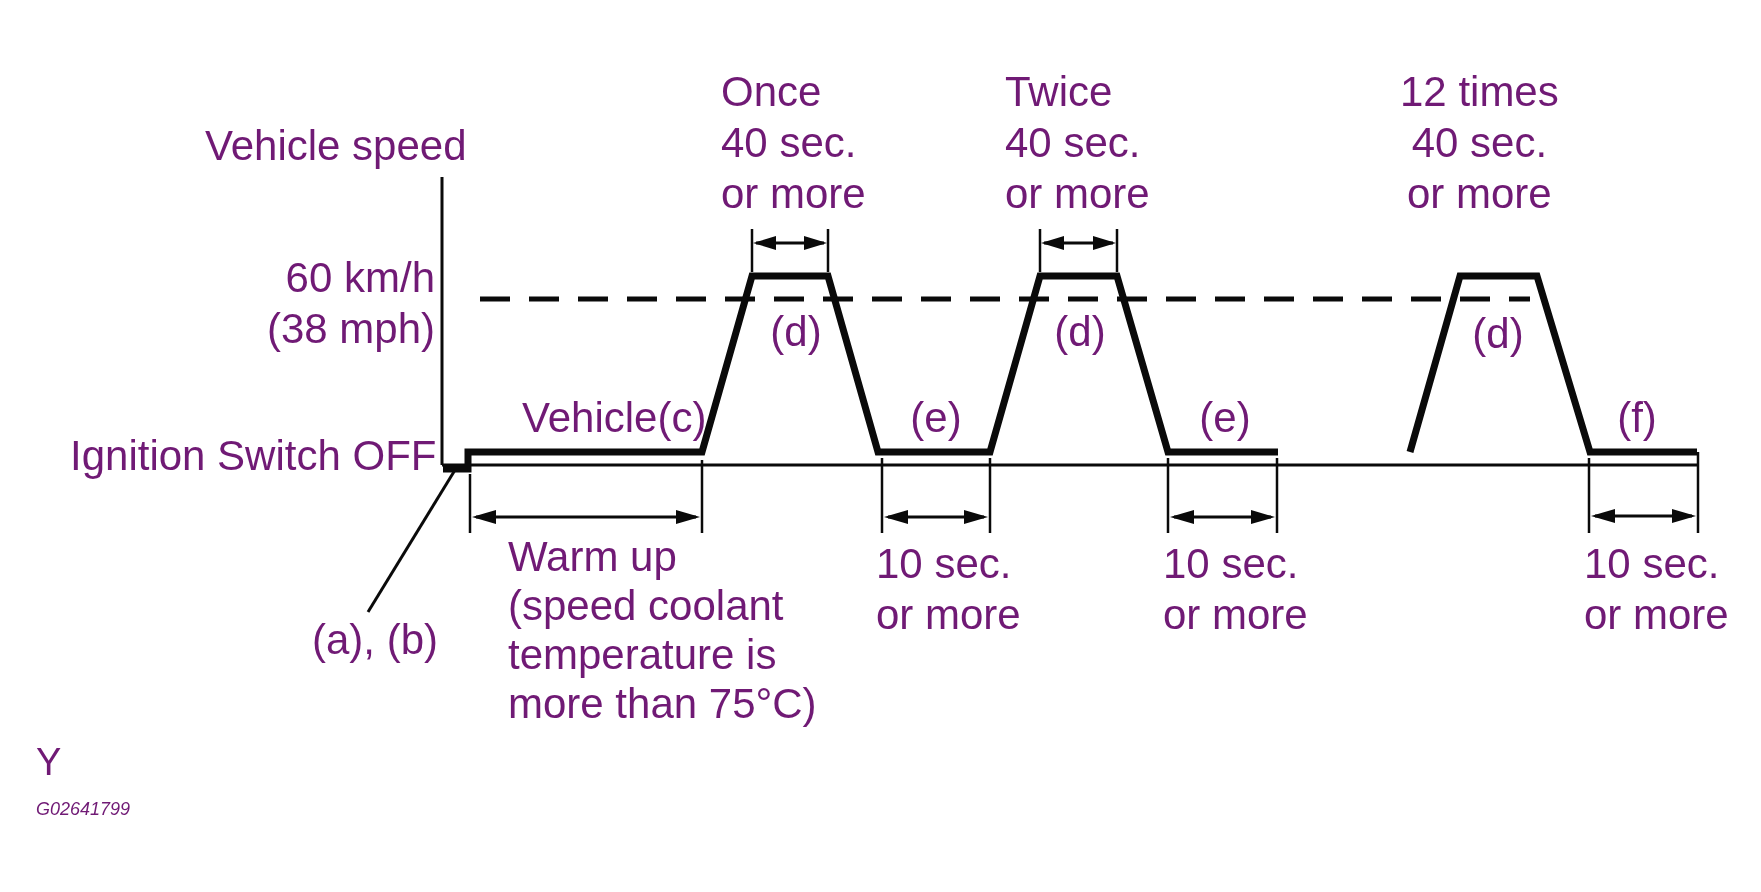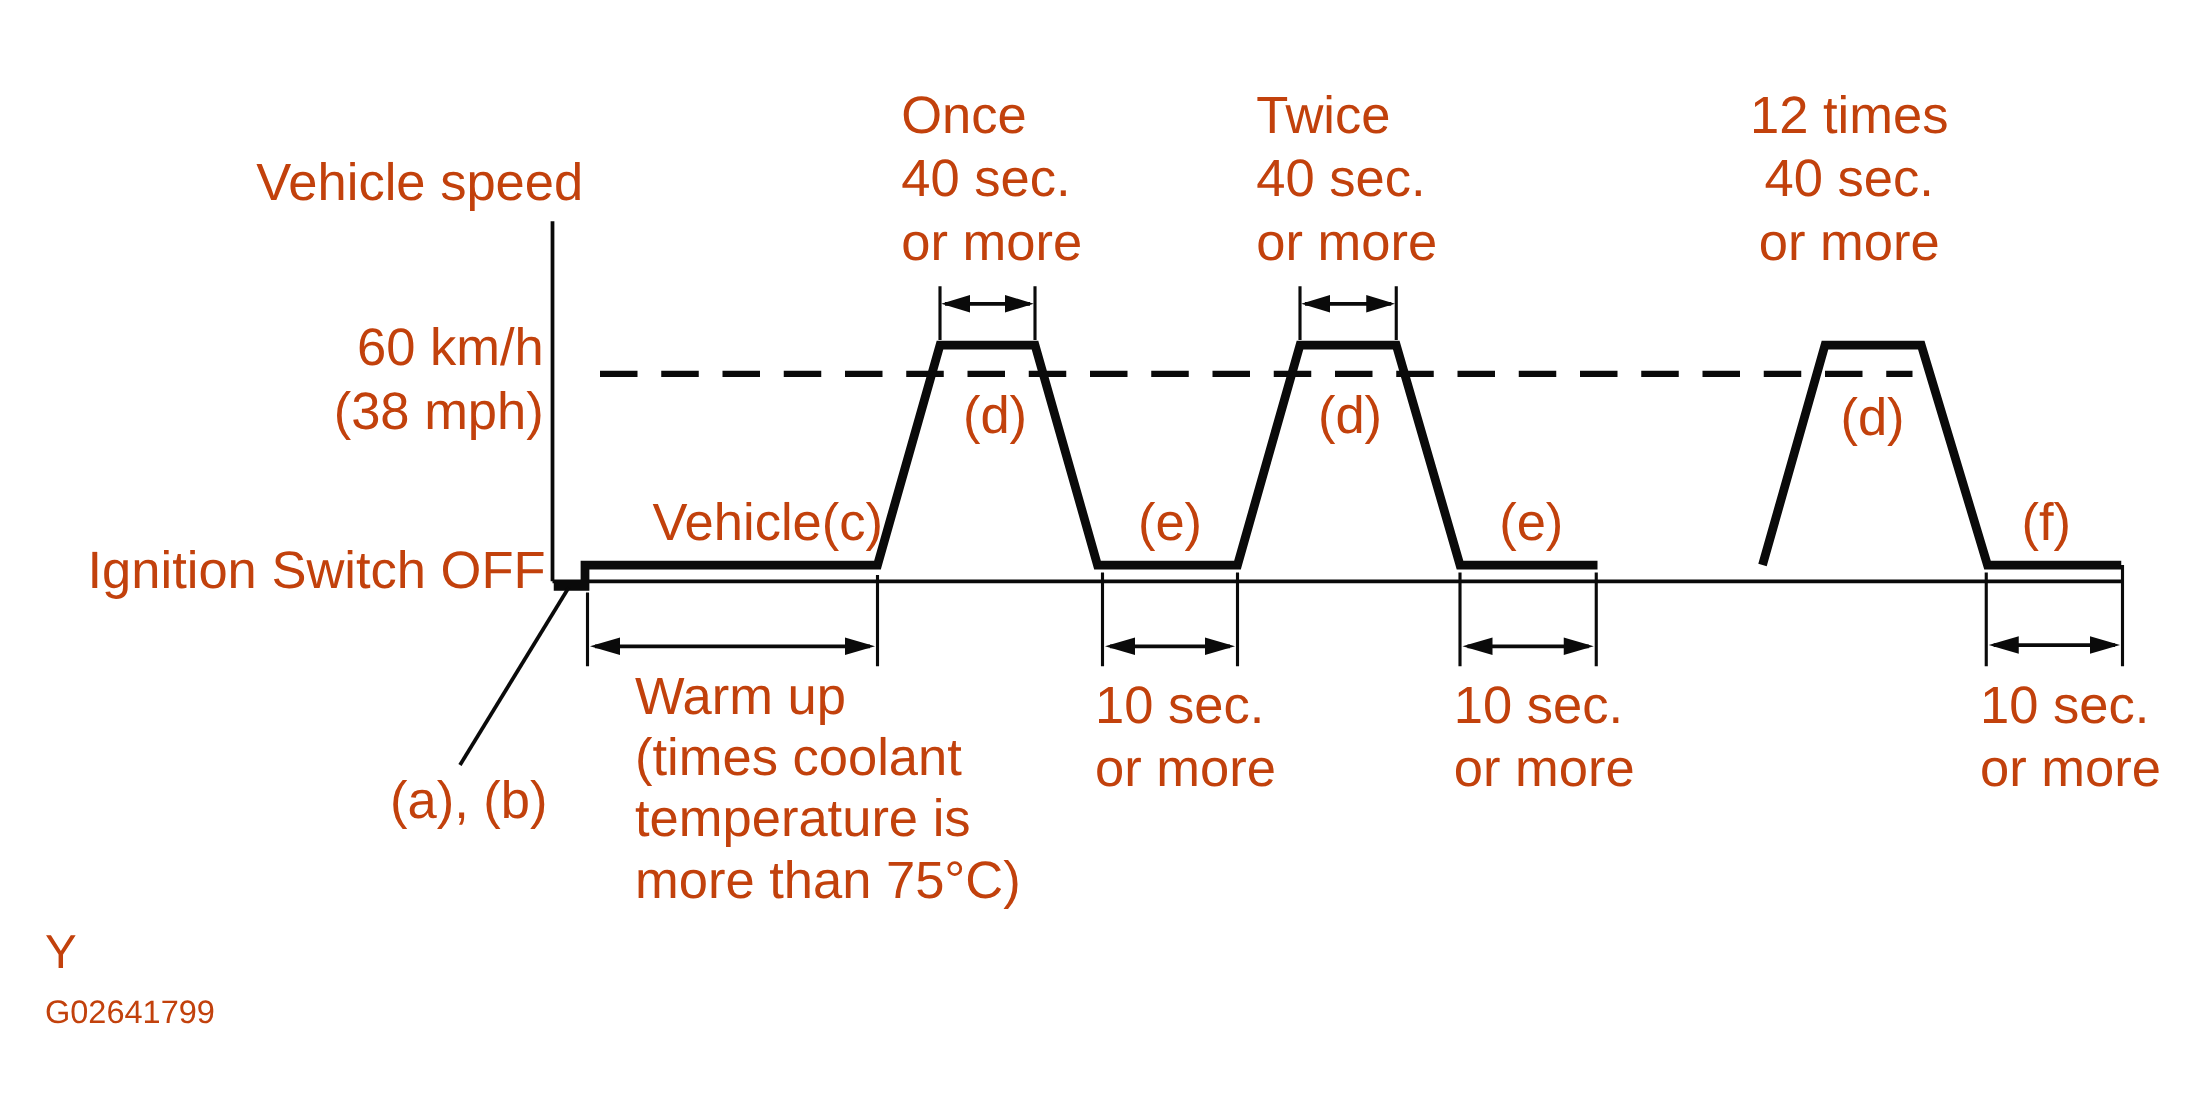--- a/index.html
+++ b/index.html
@@ -19,26 +19,26 @@
   .canvas svg {
     position: absolute;
     left: 0;
     top: 0;
   }
   .lbl {
     position: absolute;
     font-size: 42px;
     line-height: 51px;
     white-space: nowrap;
-    color: #c2410c;
+    color: #701a75;
   }
   .block .line { white-space: nowrap; }
   .right { text-align: right; }
   .center { transform: translateX(-50%); }
-  .small { font-size: 26px; line-height: 30px; }
+  .small { font-size: 18px; line-height: 30px; font-style: italic; }
   .ymark { font-size: 38px; line-height: 40px; }
 </style>
 </head>
 <body>
 
 <div class="canvas">
 
   <svg width="1761" height="892" viewBox="0 0 1761 892">
     <g stroke="#0a0a0a" fill="none">
 
@@ -149,21 +149,21 @@
     <div class="line">10 sec.</div>
     <div class="line">or more</div>
   </div>
   <div class="lbl block" style="left:1584px; top:538px;">
     <div class="line">10 sec.</div>
     <div class="line">or more</div>
   </div>
 
   <div class="lbl block" style="left:508px; top:532px; line-height:49px;">
     <div class="line">Warm up</div>
-    <div class="line">(times coolant</div>
+    <div class="line">(speed coolant</div>
     <div class="line">temperature is</div>
     <div class="line">more than 75°C)</div>
   </div>
 
   <div class="lbl" style="left:312px; top:614px;">(a), (b)</div>
 
   <div class="lbl ymark" style="left:36px; top:742px;">Y</div>
   <div class="lbl small" style="left:36px; top:794px;">G02641799</div>
 
 </div>

